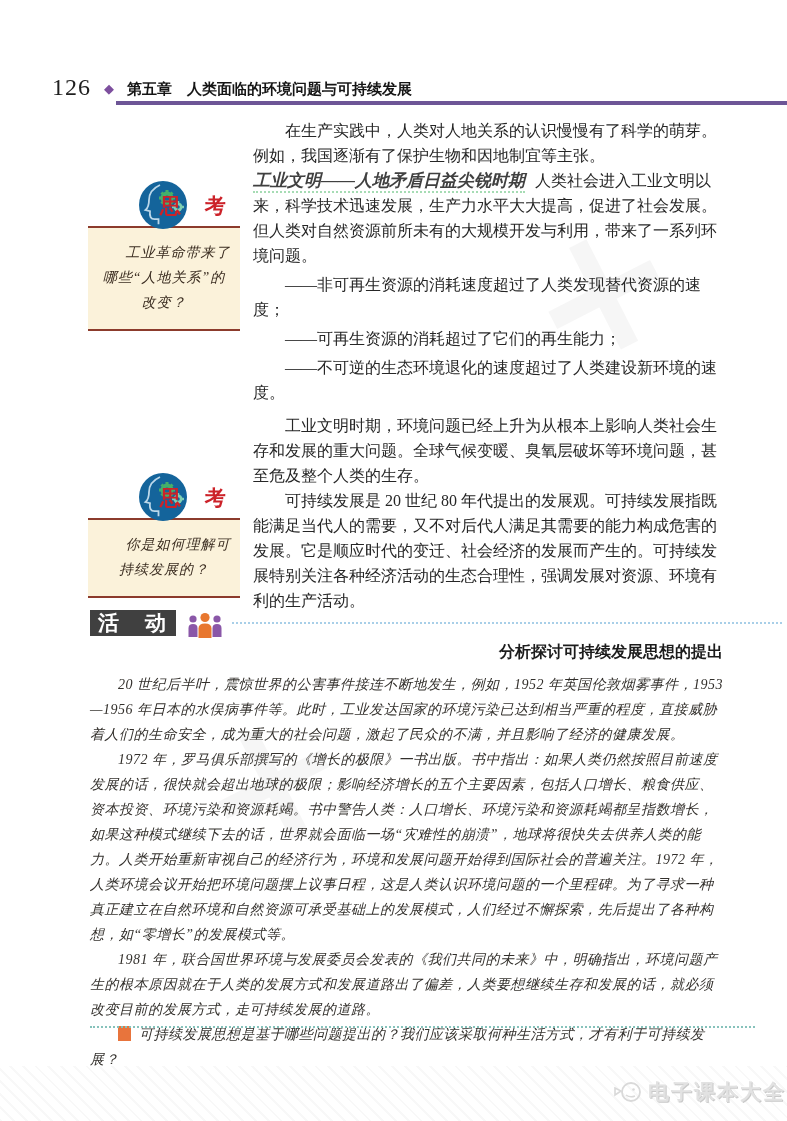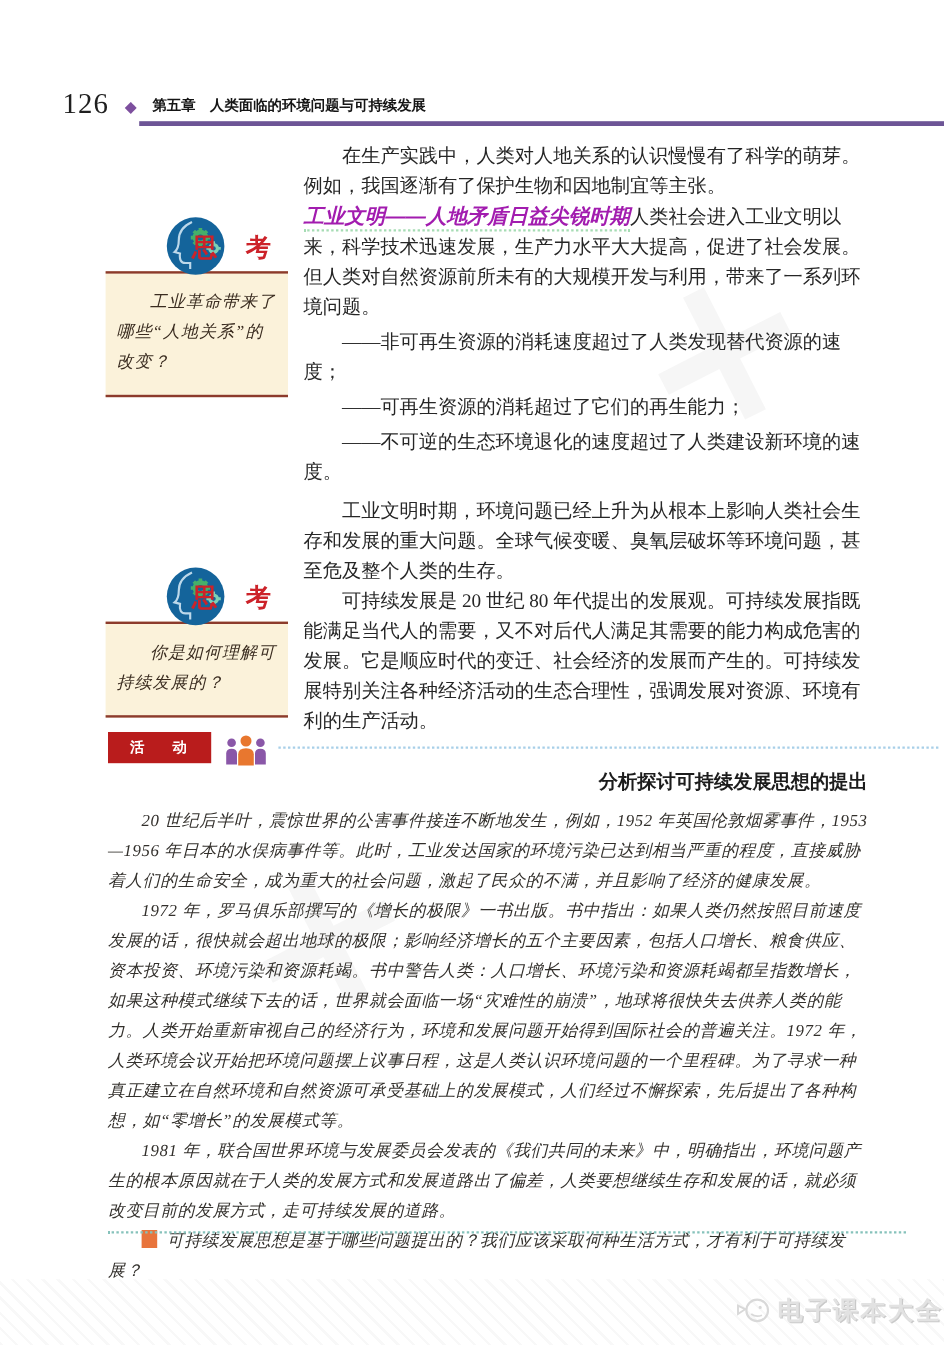--- a/index.html
+++ b/index.html
@@ -6,54 +6,54 @@
   body{
     width:787px;height:1121px;position:relative;overflow:hidden;
     background:#ffffff;
     font-family:"Liberation Serif","DejaVu Serif",serif;
     color:#2b2b2b;
   }
   
   .hdr{position:absolute;left:0;top:72px;width:787px;height:34px;}
   .pagenum{position:absolute;left:52px;top:2px;font-size:24px;font-family:Liberation Serif, serif;color:#1f1f1f;letter-spacing:1px;text-align:center;}
   .diamond{position:absolute;left:104px;top:9px;color:#7d4f9e;font-size:13px;}
-  .chapter{position:absolute;left:127px;top:8px;font-family:"Liberation Sans",sans-serif;font-weight:bold;font-size:12px;color:#151515;}
+  .chapter{position:absolute;left:127px;top:8px;font-family:"Liberation Sans",sans-serif;font-weight:bold;font-size:15px;color:#151515;}
   .hdr-rule{position:absolute;left:116px;top:29px;width:671px;height:4px;background:#6d5596;}
   
   .maincol{position:absolute;left:253px;top:118px;width:472px;font-size:16px;line-height:25px;color:#262626;}
   .maincol p{margin:0;text-indent:2em;}
   .maincol p.gap{margin-top:8px;}
   .sect{margin-top:10px;text-indent:0 !important;}
   .sect-head{
-    font-family:Liberation Sans, sans-serif;font-weight:bold;font-style:italic;
-    color:#a21caf;font-size:17px;
-    border-bottom:2px dotted #a6dcb4;padding-bottom:1px;margin-right:0;
+    font-family:Liberation Serif, serif;font-weight:bold;font-style:italic;
+    color:#404040;font-size:17px;
+    border-bottom:2px dotted #a6dcb4;padding-bottom:1px;margin-right:10px;
   }
   .dash{margin-top:4px !important;}
   
   .think{position:absolute;left:88px;width:152px;}
   .think1{top:178px;}
   .think2{top:470px;}
   .think-head{height:52px;position:relative;margin-bottom:-4px;text-align:center;}
   .think-title{
     position:absolute;left:72px;top:14px;color:#cc2229;font-weight:bold;
     font-family:"Liberation Sans",sans-serif;font-size:21px;letter-spacing:9px;
   }
   .think-body{
     border-top:2px solid #8c3b2c;border-bottom:2px solid #8c3b2c;
     background:#fbf2da;padding:12px 9px 14px 9px;
     font-style:italic;font-size:14px;line-height:25px;color:#3a2c20;
-    text-indent:2em;letter-spacing:1px;
+    text-indent:2em;letter-spacing:1px;text-align:center;
   }
   
   .act-bar{position:absolute;left:90px;top:610px;width:697px;height:30px;}
   .act-chip{
-    position:absolute;left:0;top:0;width:86px;height:26px;background:#b91c1c;
+    position:absolute;left:0;top:0;width:86px;height:26px;background:#404040;
     color:#ffffff;font-family:"Liberation Sans",sans-serif;font-weight:bold;
-    font-size:12px;letter-spacing:10px;text-align:center;line-height:26px;text-indent:8px;
+    font-size:21px;letter-spacing:10px;text-align:center;line-height:26px;text-indent:8px;
   }
   .act-people{position:absolute;left:96px;top:1px;}
   .act-wave{position:absolute;left:142px;top:12px;width:550px;border-bottom:2px dotted #a8cfe8;}
   .act-title{
     position:absolute;left:90px;top:642px;width:633px;text-align:right;
     font-family:"Liberation Sans",sans-serif;font-weight:bold;font-size:16px;color:#1c1c1c;
   }
   .act-body{
     position:absolute;left:90px;top:672px;width:633px;
     font-style:italic;font-size:14px;line-height:25px;color:#33302c;letter-spacing:0.5px;

